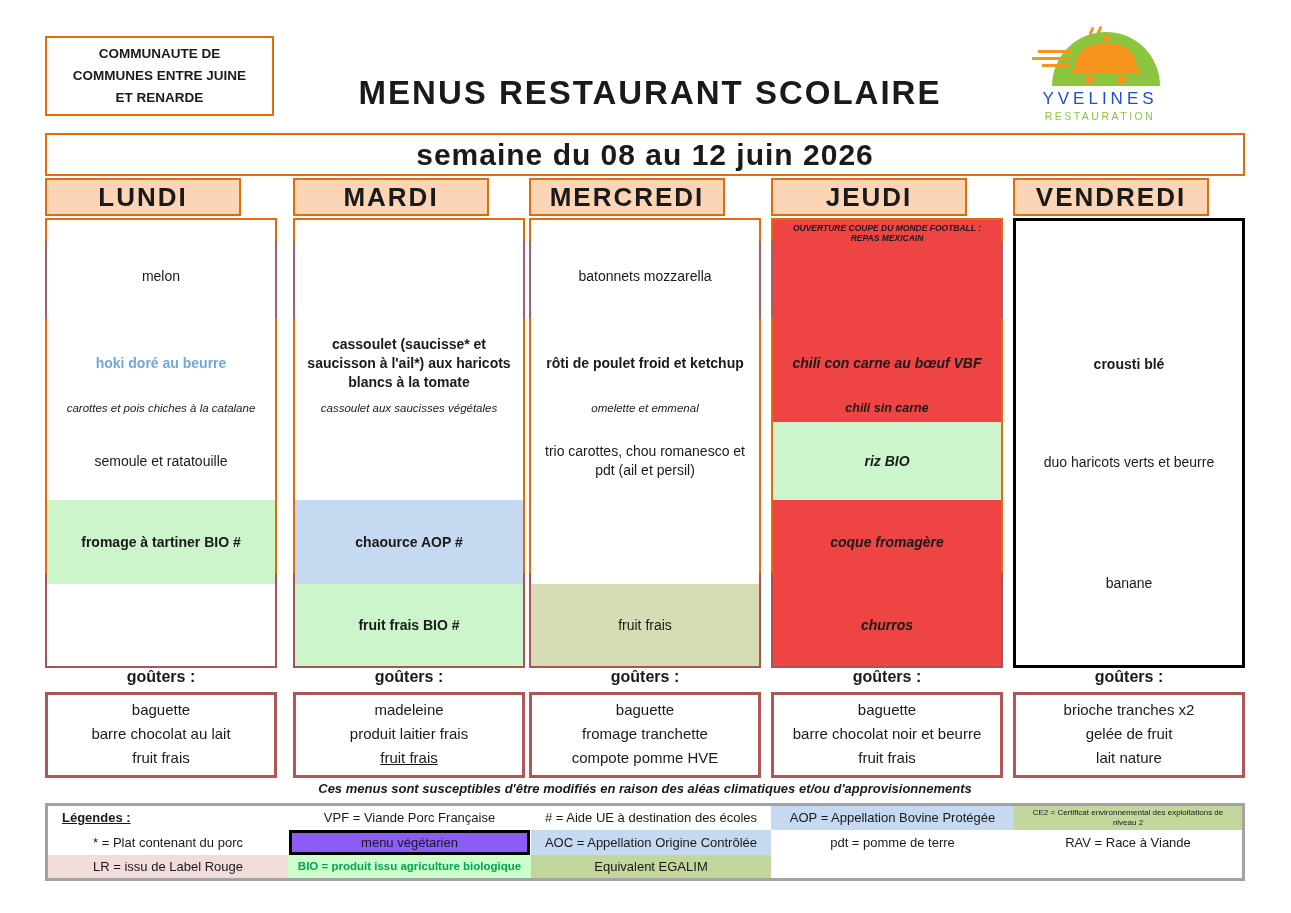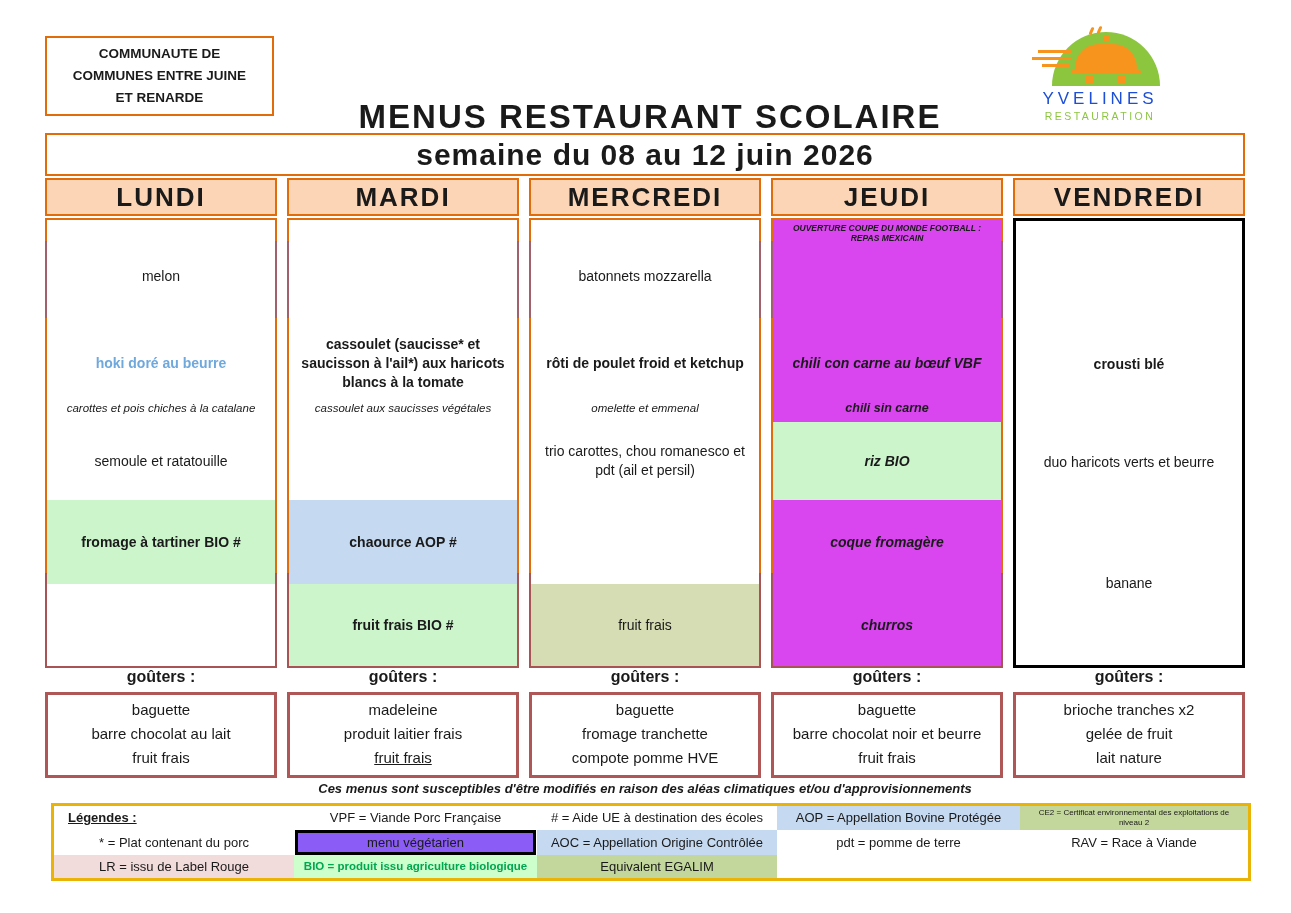--- a/index.html
+++ b/index.html
@@ -10,21 +10,21 @@
   }
   
   .org-box{
     position:absolute;left:45px;top:36px;width:229px;height:80px;
     border:2px solid #E36C0A;box-sizing:border-box;
     display:flex;flex-direction:column;justify-content:center;align-items:center;
     font-weight:bold;font-size:13.5px;line-height:22px;text-align:center;
   }
   .main-title{
     position:absolute;left:300px;top:74px;width:700px;text-align:center;
-    font-size:33px;font-weight:bold;letter-spacing:2px;margin-top:24px;
+    font-size:33px;font-weight:bold;letter-spacing:2px;
   }
   .logo{position:absolute;left:1030px;top:26px;width:140px;text-align:center;}
   .logo-art{position:relative;width:140px;height:60px;}
   .logo-dome{position:absolute;left:22px;bottom:0;width:108px;height:54px;background:#8CC63F;border-radius:108px 108px 0 0;}
   .logo-cloche{position:absolute;left:45px;top:18px;width:62px;height:26px;background:#F7941E;border-radius:31px 31px 3px 3px;}
   .logo-knob{position:absolute;left:73px;top:9px;width:7px;height:7px;border-radius:50%;background:#F7941E;}
   .logo-base{position:absolute;left:41px;top:44px;width:70px;height:4px;background:#F7941E;border-radius:2px;}
   .logo-foot1{position:absolute;left:56px;top:49px;width:8px;height:9px;background:#F7941E;}
   .logo-foot2{position:absolute;left:88px;top:49px;width:8px;height:9px;background:#F7941E;}
   .speed1{position:absolute;left:8px;top:24px;width:34px;height:3px;background:#F7941E;}
@@ -36,37 +36,37 @@
   .logo-sub{color:#8CC63F;font-size:10.5px;letter-spacing:2.5px;margin-top:1px;}
   
   .week-banner{
     position:absolute;left:45px;top:133px;width:1200px;height:43px;
     border:2px solid #E36C0A;box-sizing:border-box;
     display:flex;align-items:center;justify-content:center;
     font-size:30px;font-weight:600;letter-spacing:1px;
   }
   
   .day-header{
-    position:absolute;top:178px;width:232px;height:38px;box-sizing:border-box;
+    position:absolute;top:178px;width:196px;height:38px;box-sizing:border-box;
     border:2px solid #E36C0A;background:#FBD5B5;
     display:flex;align-items:center;justify-content:center;
     font-size:26px;letter-spacing:2px;font-weight:600;
   }
   .day-col{
     position:absolute;top:218px;width:232px;height:450px;box-sizing:border-box;
     background:#ffffff;
     border:2px solid #E36C0A;
     border-image:linear-gradient(to bottom,
       #E36C0A 0%, #E36C0A 5%,
       #A2606A 5%, #A2606A 22%,
       #E36C0A 22%, #E36C0A 79%,
       #A85454 79%, #A85454 100%) 1;
     display:flex;flex-direction:column;
   }
-  .day-col.jeudi{background:#d946ef;}
+  .day-col.jeudi{background:#ef4444;}
   .day-col.vendredi{border:3px solid #000000;border-image:none;}
   .slot{display:flex;align-items:center;justify-content:center;text-align:center;
         padding:0 7px;box-sizing:border-box;font-size:14px;line-height:19px;}
   .r1{height:112px;}
   .r2{height:62px;font-weight:bold;}
   .r3{height:28px;font-size:11.5px;font-style:italic;line-height:13px;}
   .r4{height:78px;}
   .band1{height:84px;}
   .band2{flex:1;}
   .note{height:26px;font-size:8.5px;font-weight:bold;font-style:italic;line-height:10px;
@@ -90,36 +90,36 @@
     border:3px solid #AF5757;display:flex;flex-direction:column;align-items:center;
     padding-top:3px;font-size:15px;line-height:24px;text-align:center;
   }
   .underline{text-decoration:underline;}
   
   .footer-note{
     position:absolute;left:45px;top:781px;width:1200px;text-align:center;
     font-weight:bold;font-style:italic;font-size:13px;
   }
   .legend{
-    position:absolute;left:51px;top:803px;width:1200px;height:78px;box-sizing:border-box;
-    border:3px solid #eab308;
+    position:absolute;left:45px;top:803px;width:1200px;height:78px;box-sizing:border-box;
+    border:3px solid #a3a3a3;
     display:grid;grid-template-columns:240px 243px 240px 243px 1fr;
     grid-template-rows:1fr 1fr 1fr;
   }
   .lcell{display:flex;align-items:center;justify-content:center;font-size:13px;text-align:center;box-sizing:border-box;}
   .lcell.title{justify-content:flex-start;padding-left:14px;font-weight:bold;text-decoration:underline;}
   .lcell.pink{background:#F2DCDB;}
   .lcell.lblue{background:#C5D9F1;}
   .lcell.lolive{background:#C3D69B;}
   .lcell.lgreen{background:#CCFFCC;color:#00A650;font-size:11.5px;font-weight:600;}
   .lcell.tiny{font-size:8px;line-height:10px;padding:1px 8px;}
   .veg-box{border:3px solid #000000;background:#8b5cf6;width:100%;height:25px;
            display:flex;align-items:center;justify-content:center;box-sizing:border-box;margin:0 1px;}
   
-  .cx0{left:45px;}.cx1{left:287px;}.cx2{left:529px;}.cx3{left:771px;}.cx4{left:1013px;}
+  .cx0{left:45px;}.cx1{left:293px;}.cx2{left:529px;}.cx3{left:771px;}.cx4{left:1013px;}
 </style>
 </head>
 <body>
 
 <div class="org-box">
   <div>COMMUNAUTE DE</div>
   <div>COMMUNES ENTRE JUINE</div>
   <div>ET RENARDE</div>
 </div>
 

